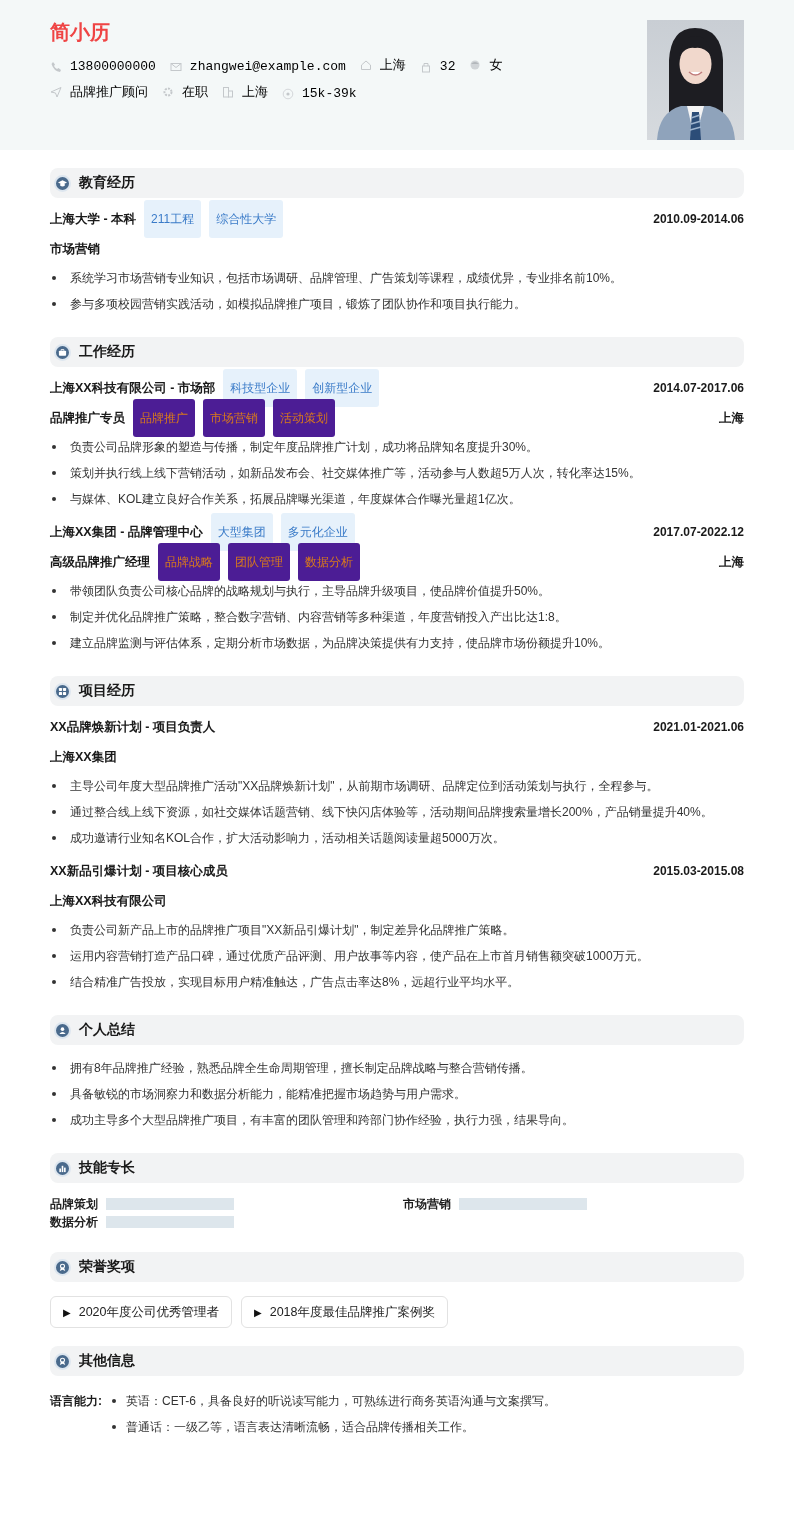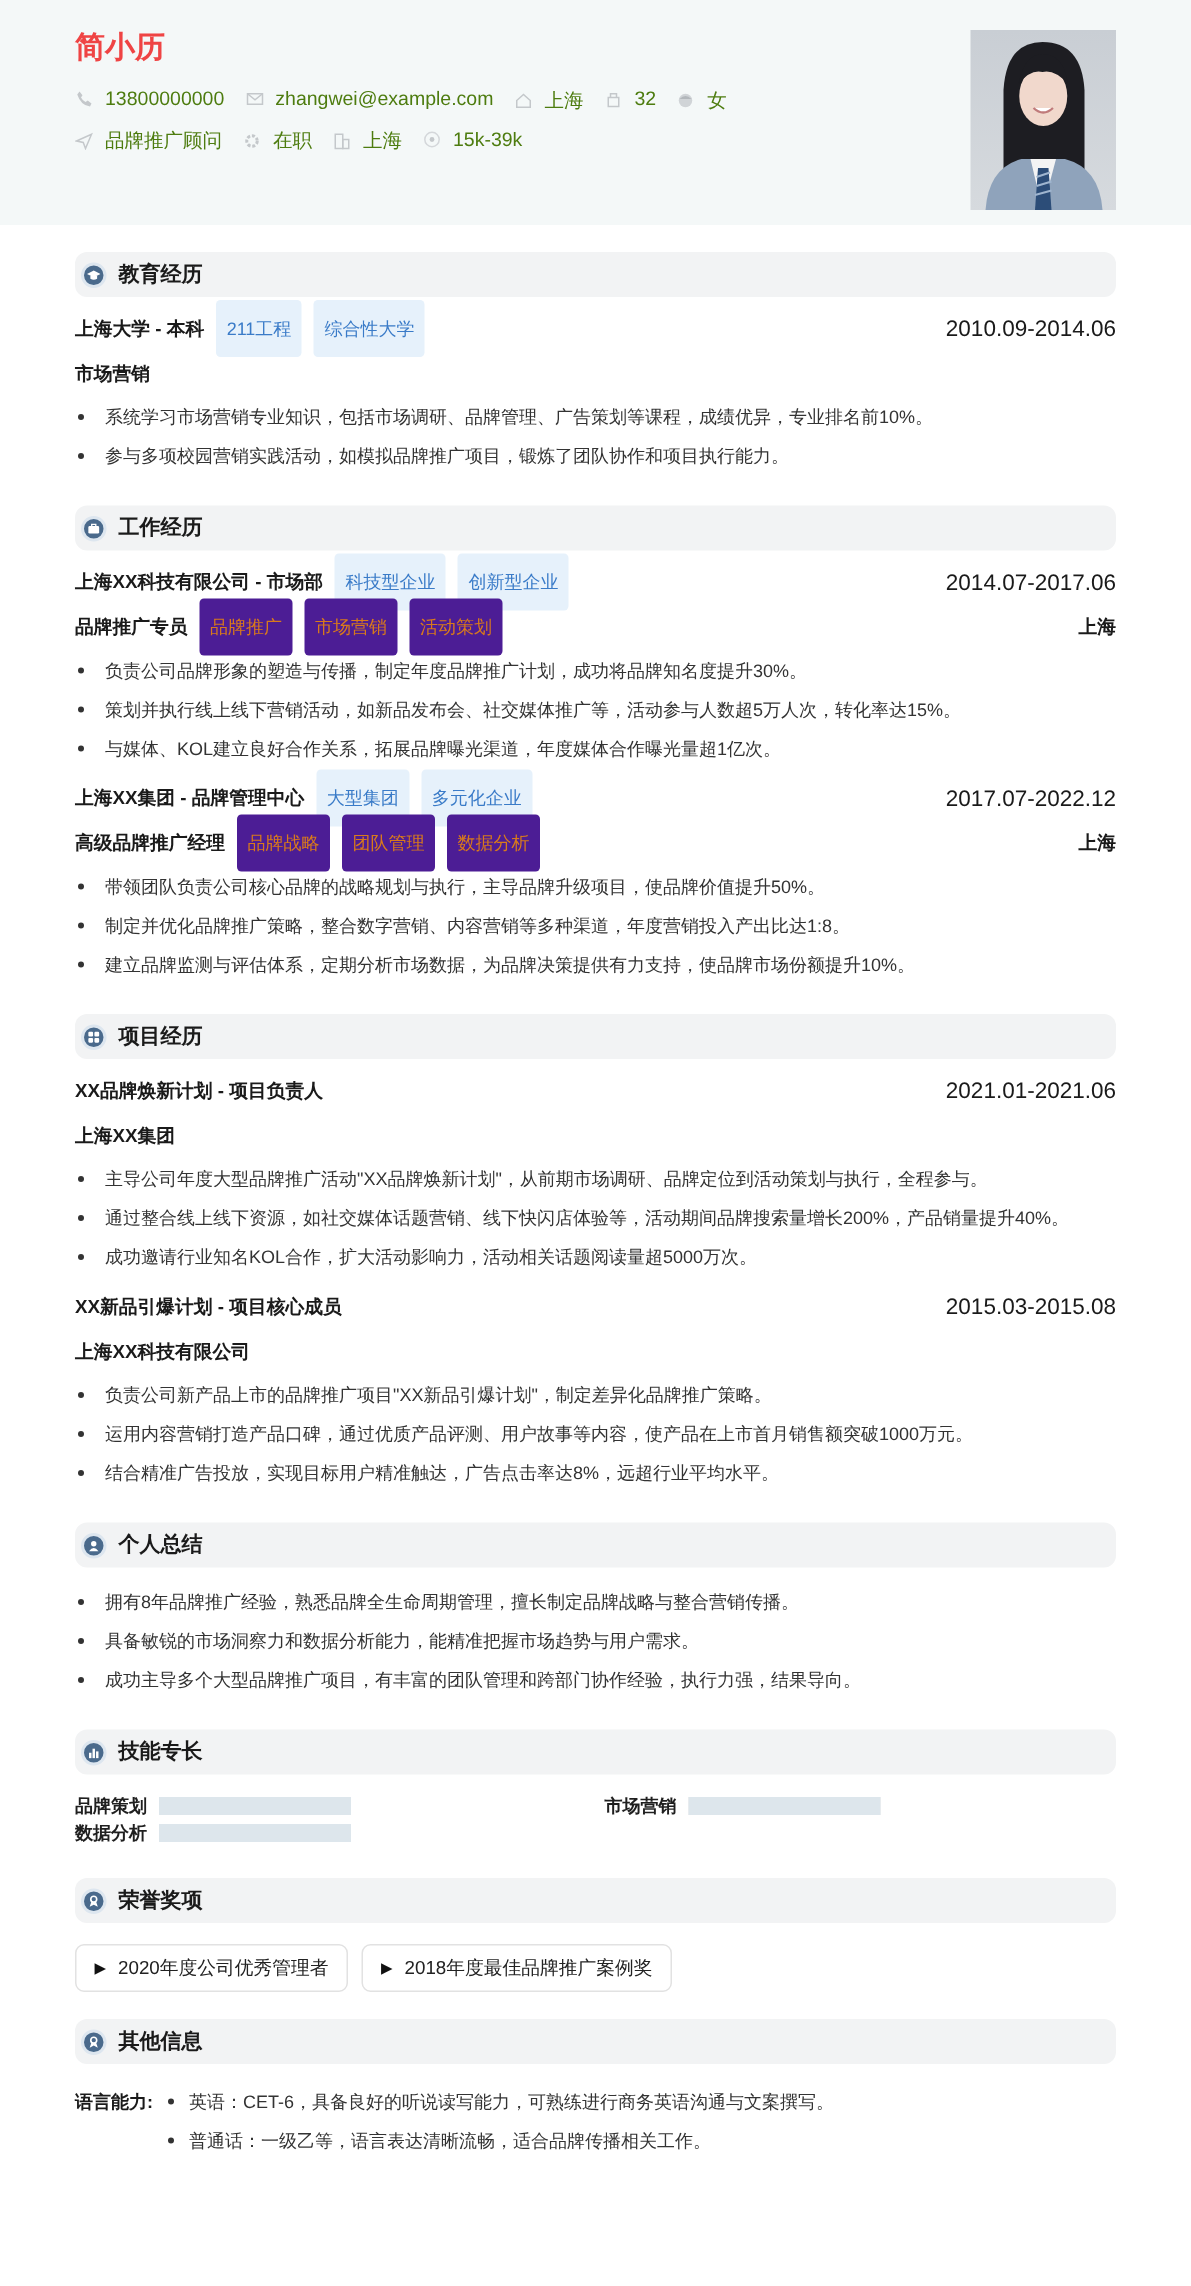--- a/index.html
+++ b/index.html
@@ -4,21 +4,21 @@
 <style>
   * { box-sizing: border-box; margin: 0; padding: 0; }
   body {
     width: 794px; height: 1524px; background: #ffffff; overflow: hidden;
     font-family: "Liberation Sans", "DejaVu Sans", sans-serif; color: #1f1f1f;
   }
   .header {
     background: #f4f8f8; height: 150px; position: relative; padding: 18px 50px 0 50px;
   }
   .name { font-size: 20px; font-weight: bold; color: #ef4444; height: 28px; line-height: 28px; }
-  .info-row { display: flex; align-items: flex-start; margin-top: 12px; font-size: 13px; color: #4d7c0f; height: 16px; }
+  .info-row { display: flex; align-items: flex-end; margin-top: 12px; font-size: 13px; color: #000000; height: 16px; font-family: Liberation Mono, monospace; }
   .info-row + .info-row { margin-top: 11px; }
   .info-item { display: flex; align-items: center; margin-right: 14px; }
   .info-icon { width: 12px; height: 12px; margin-right: 8px; display: inline-flex; align-items: center; justify-content: center; color: #b8bcbf; }
   .info-icon svg { width: 12px; height: 12px; }
   .photo {
     position: absolute; right: 50px; top: 20px; width: 97px; height: 120px;
     background: linear-gradient(180deg, #c9ced4 0%, #d6dade 100%); overflow: hidden;
   }
   .main { padding: 0 50px; }
   .section { margin-top: 18px; }
@@ -38,21 +38,21 @@
   .entry-sub {
     display: flex; justify-content: space-between; align-items: center; height: 20px; margin-top: 10px;
     font-size: 12.5px; font-weight: bold; color: #1a1a1a;
   }
   .left-group { display: flex; align-items: center; }
   .tag {
     font-size: 12px; font-weight: normal; padding: 11px 7px; border-radius: 3px; margin-left: 8px; line-height: 16px;
   }
   .tag-blue { background: #e6f1fb; color: #3a7bc8; }
   .tag-orange { background: #4c1d95; color: #d97a1b; }
-  .date { font-weight: normal; font-size: 15px; }
+  .date { font-weight: bold; font-size: 12px; }
   ul.bullets { list-style: none; margin-top: 6px; }
   ul.bullets li {
     position: relative; padding-left: 20px; font-size: 12px; color: #333; height: 26px; line-height: 26px;
   }
   ul.bullets li::before {
     content: ""; position: absolute; left: 2px; top: 11px; width: 4px; height: 4px; border-radius: 50%; background: #333;
   }
   .skills { margin-top: 12px; display: grid; grid-template-columns: 353px 340px; }
   .skill { display: flex; align-items: center; font-size: 12px; font-weight: bold; height: 18px; }
   .skill-bar { width: 128px; height: 12px; background: #e8e8e8; margin-left: 8px; position: relative; }

